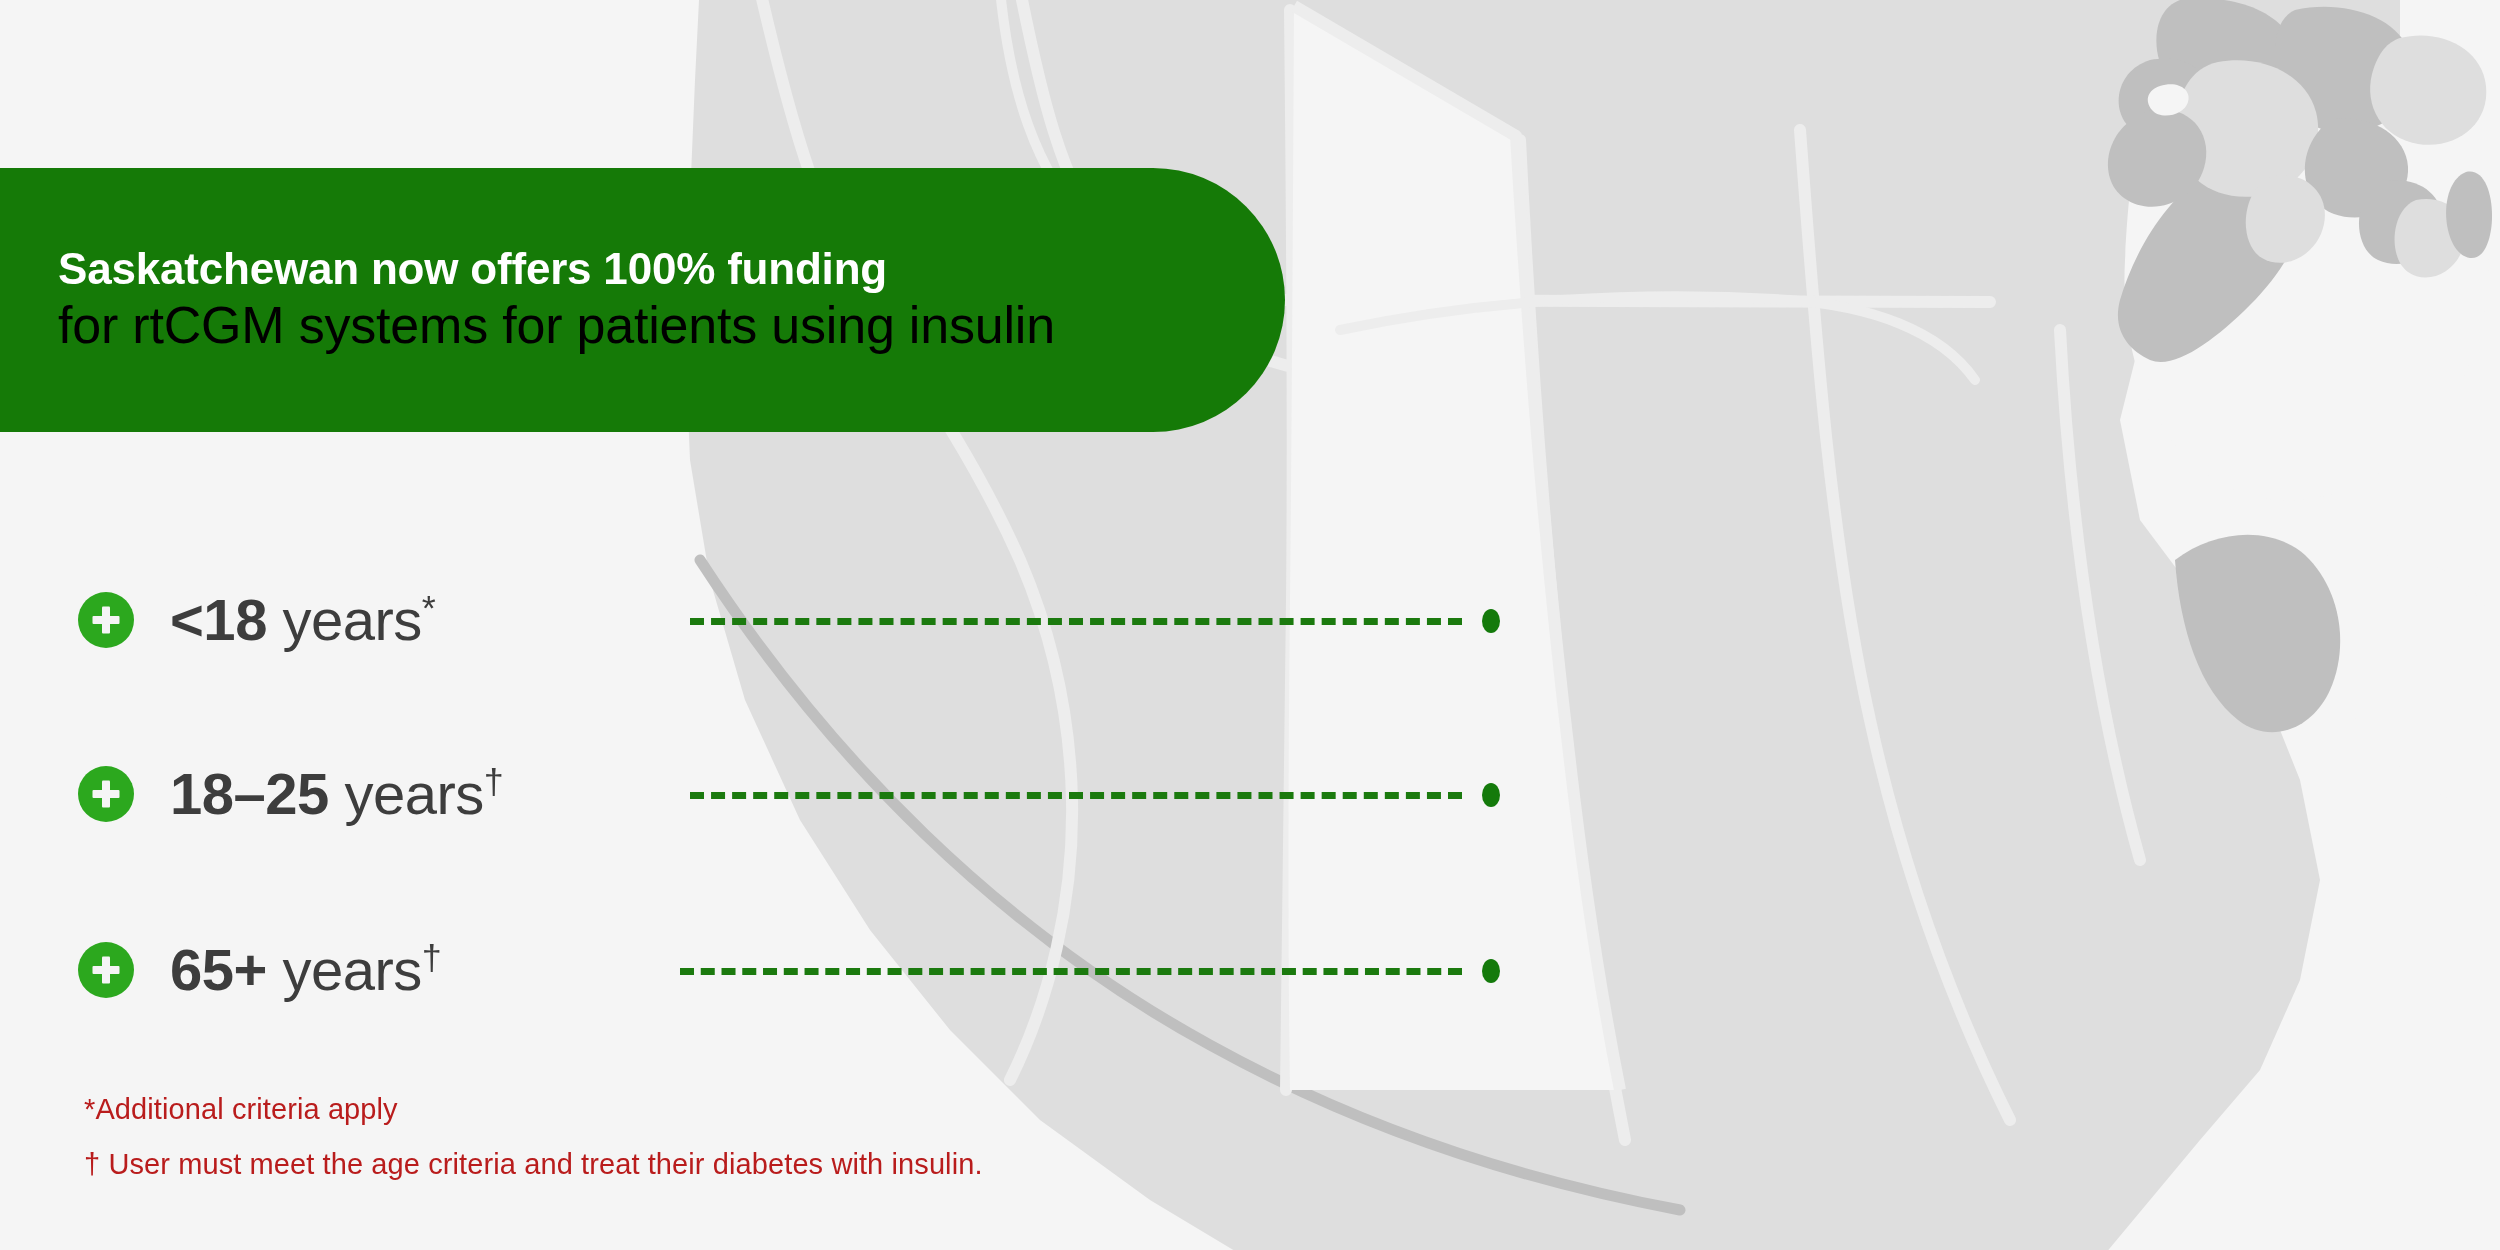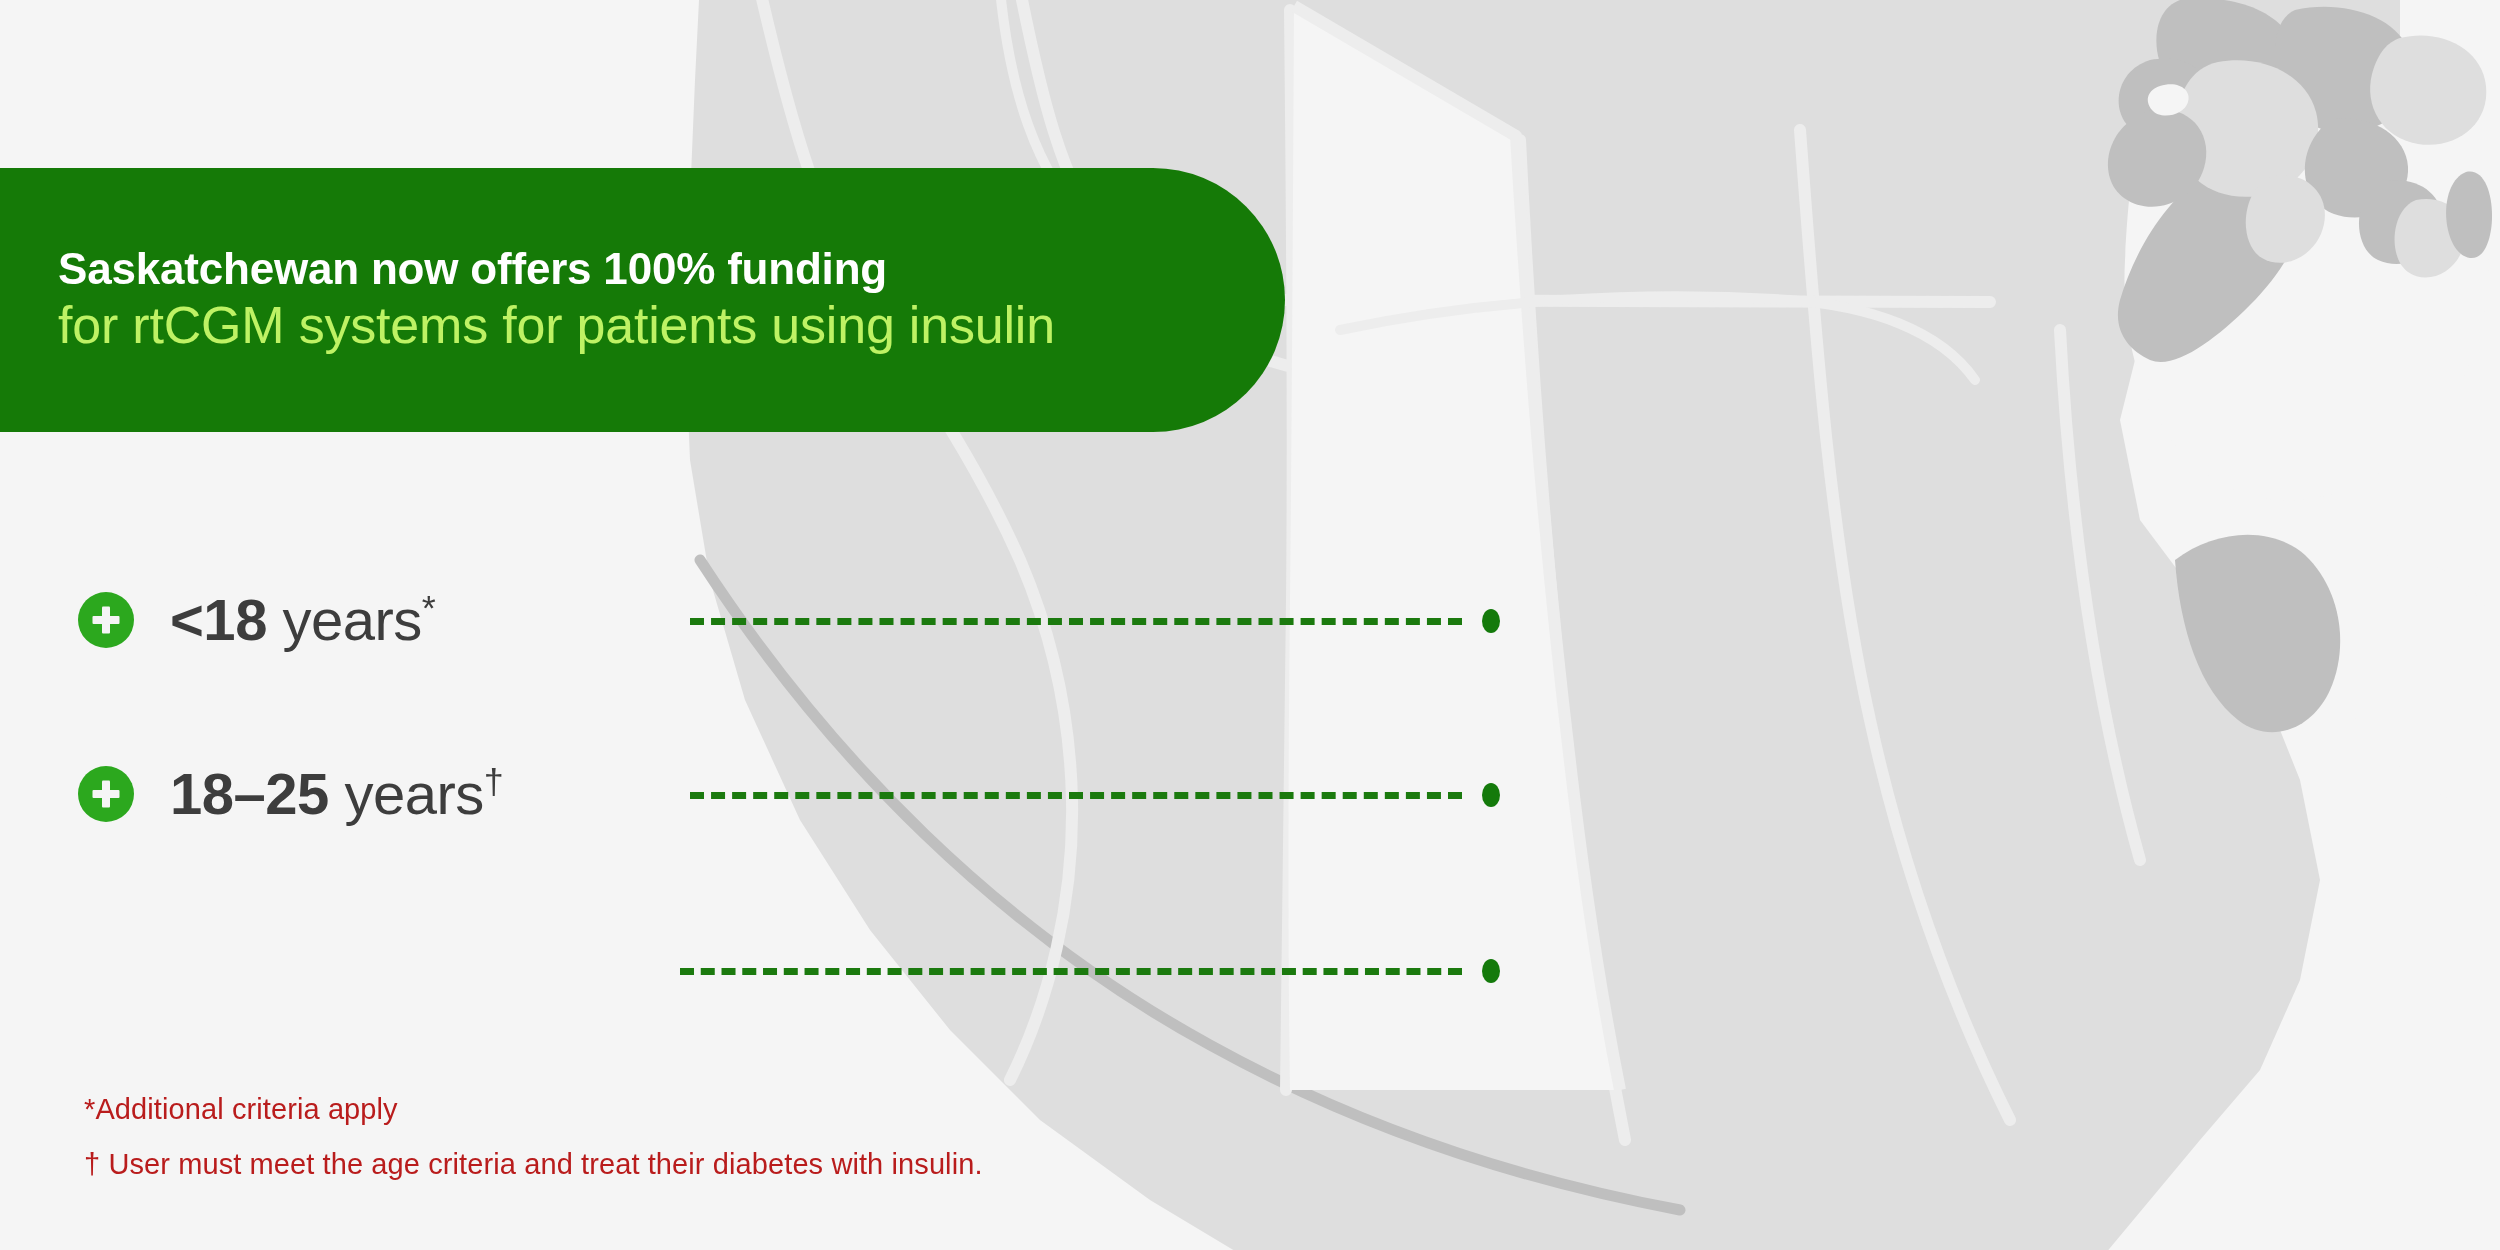--- a/index.html
+++ b/index.html
@@ -25,21 +25,21 @@
     box-sizing:border-box;
     padding:0 0 0 58px;
     display:flex;flex-direction:column;justify-content:center;
     z-index:5;
   }
   #banner .line1{
     color:#ffffff;font-size:44px;font-weight:700;line-height:1.18;
     letter-spacing:-0.2px;white-space:nowrap;
   }
   #banner .line2{
-    color:#bef264;font-size:52px;font-weight:400;line-height:1.18;
+    color:#000000;font-size:52px;font-weight:400;line-height:1.18;
     letter-spacing:-0.2px;white-space:nowrap;
   }
 
   
   #criteria{position:absolute;left:0;top:0;width:2500px;height:1250px;z-index:4;}
   .crow{position:absolute;left:78px;display:flex;align-items:center;height:84px;text-align:center;}
   .crow-0{top:578px;}
   .crow-1{top:752px;}
   .crow-2{top:928px;}
 
@@ -202,20 +202,26 @@
       </div>
     </div>
 
     <div class="crow crow-1">
       <div class="plus-badge"></div>
       <div class="clabel">
         <span class="strong">18–25</span><span class="reg"> years</span><sup>†</sup>
       </div>
     </div>
 
+    <div class="crow crow-2">
+      <div class="plus-badge"></div>
+      <div class="clabel">
+        <span class="strong">65+</span><span class="reg"> years</span><sup>†</sup>
+      </div>
+    </div>
 
     <div class="dashwrap dashwrap-0">
       <div class="dashline"></div>
       <div class="enddot"></div>
     </div>
     <div class="dashwrap dashwrap-1">
       <div class="dashline"></div>
       <div class="enddot"></div>
     </div>
     <div class="dashwrap dashwrap-2">

